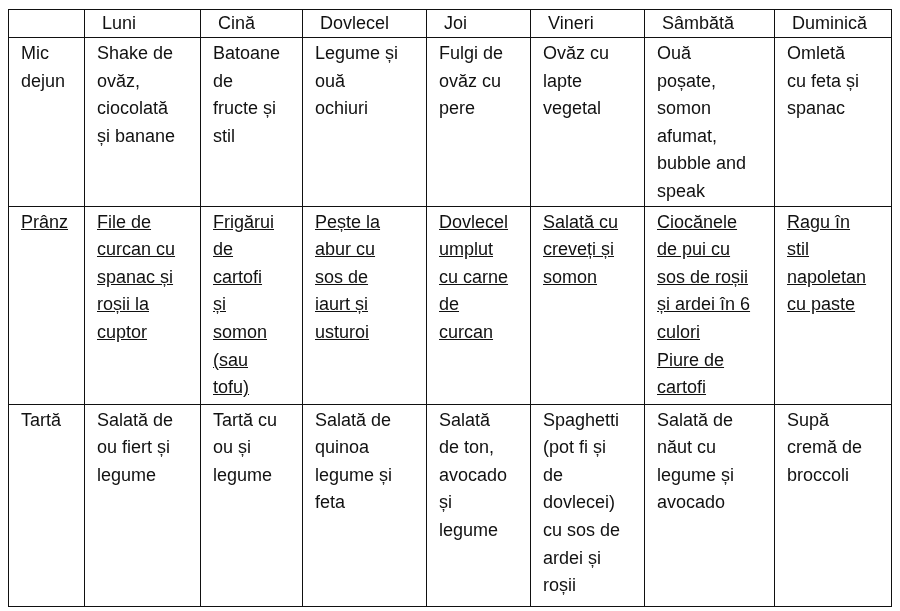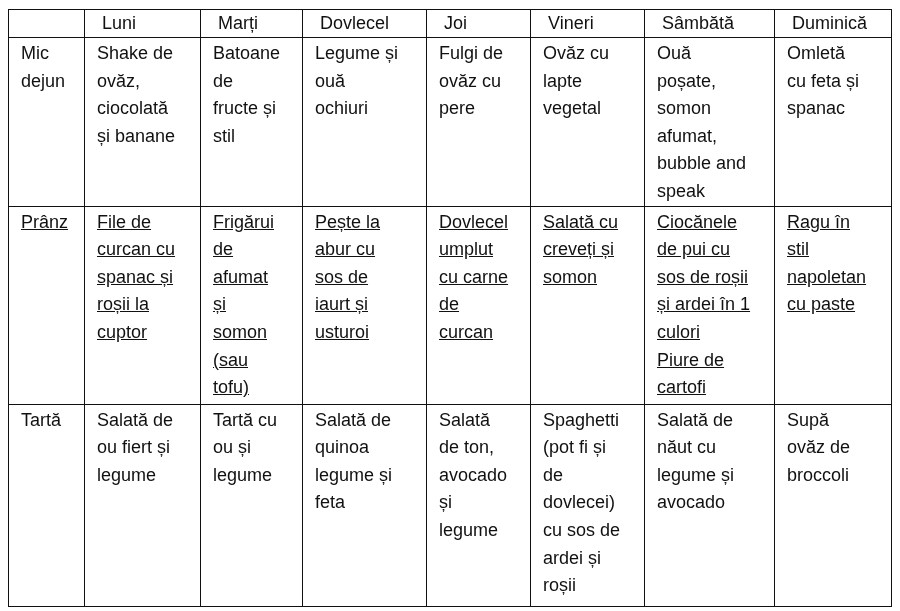--- a/index.html
+++ b/index.html
@@ -40,21 +40,21 @@
     <col style="width:124px">
     <col style="width:104px">
     <col style="width:114px">
     <col style="width:130px">
     <col style="width:117px">
   </colgroup>
   <tbody>
       <tr class="hdr-row">
     <th></th>
     <th>Luni</th>
-    <th>Marți</th>
+    <th>Cină</th>
     <th>Dovlecel</th>
     <th>Joi</th>
     <th>Vineri</th>
     <th>Sâmbătă</th>
     <th>Duminică</th>
   </tr>
   <tr class="row-mic">
     <td>Mic
 dejun</td>
     <td>Shake de
@@ -86,42 +86,42 @@
   </tr>
   <tr class="row-pranz">
     <td>Prânz</td>
     <td>File de
 curcan cu
 spanac și
 roșii la
 cuptor</td>
     <td>Frigărui
 de
-afumat
+cartofi
 și
 somon
 (sau
 tofu)</td>
     <td>Pește la
 abur cu
 sos de
 iaurt și
 usturoi</td>
     <td>Dovlecel
 umplut
 cu carne
 de
 curcan</td>
     <td>Salată cu
 creveți și
 somon</td>
     <td>Ciocănele
 de pui cu
 sos de roșii
-și ardei în 1
+și ardei în 6
 culori
 Piure de
 cartofi</td>
     <td>Ragu în
 stil
 napoletan
 cu paste</td>
   </tr>
   <tr class="row-cina">
     <td>Tartă</td>
@@ -145,17 +145,17 @@
 de
 dovlecei)
 cu sos de
 ardei și
 roșii</td>
     <td>Salată de
 năut cu
 legume și
 avocado</td>
     <td>Supă
-ovăz de
+cremă de
 broccoli</td>
   </tr>
 </tbody>
   </table>
 
 </body></html>

